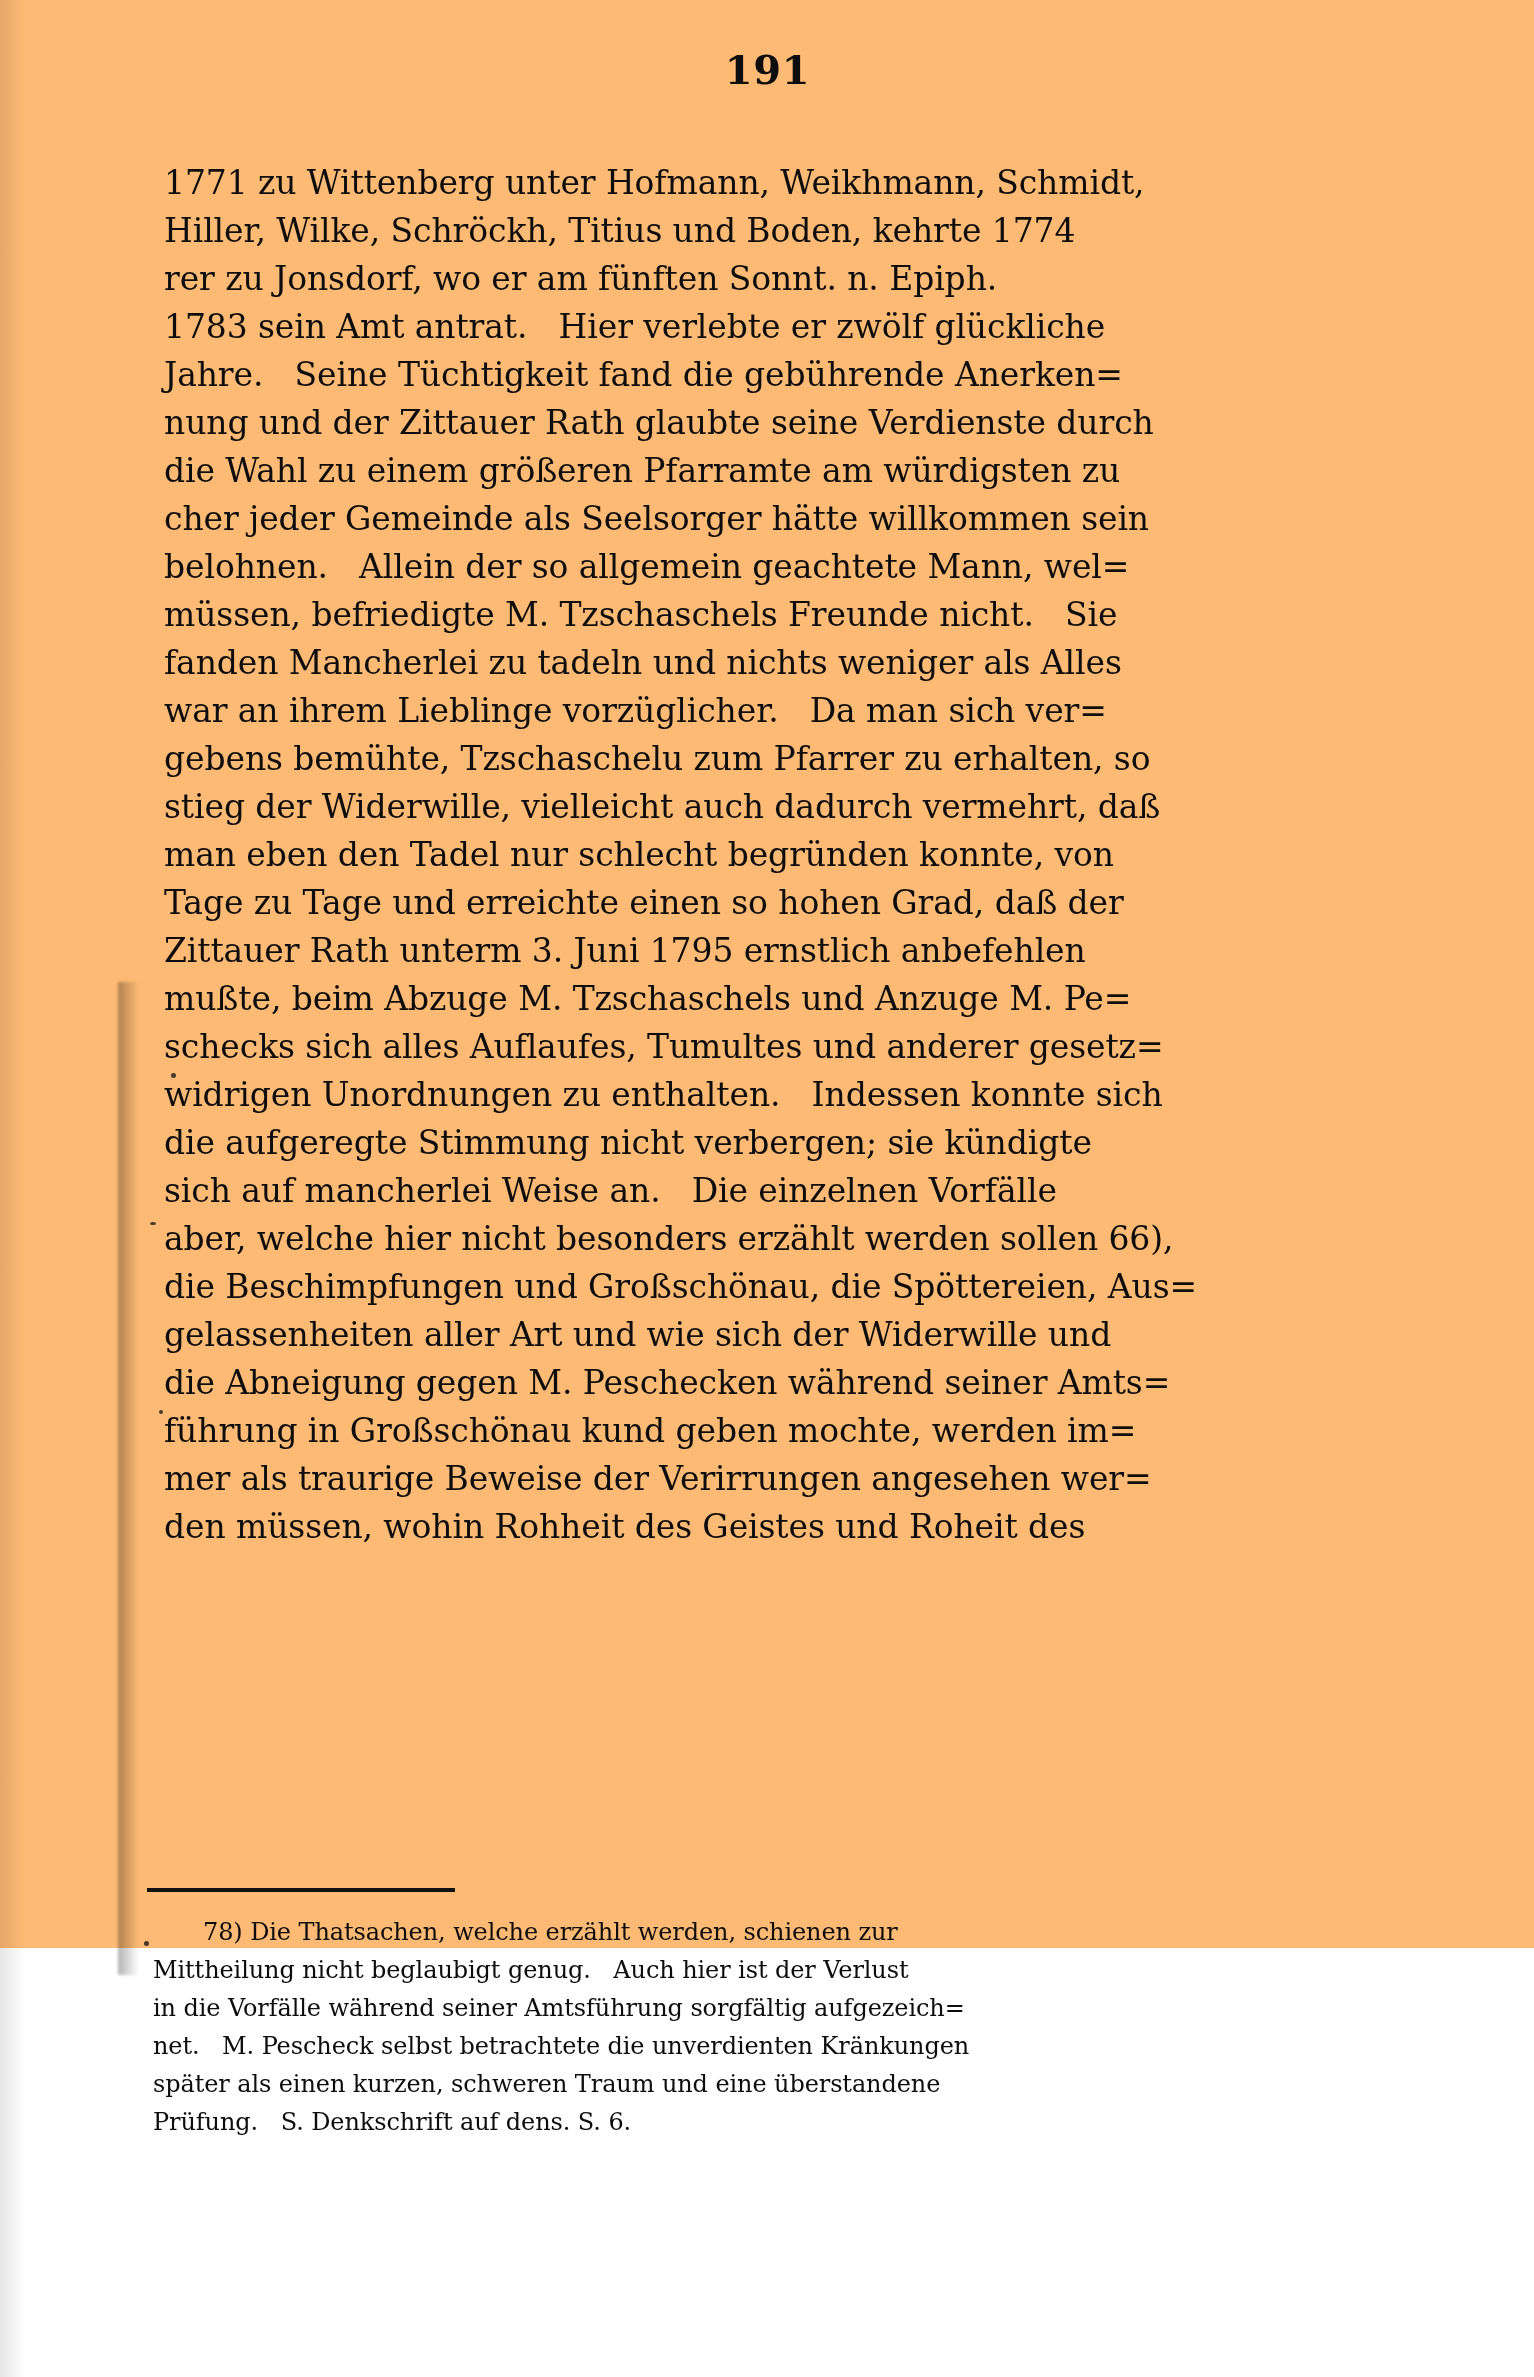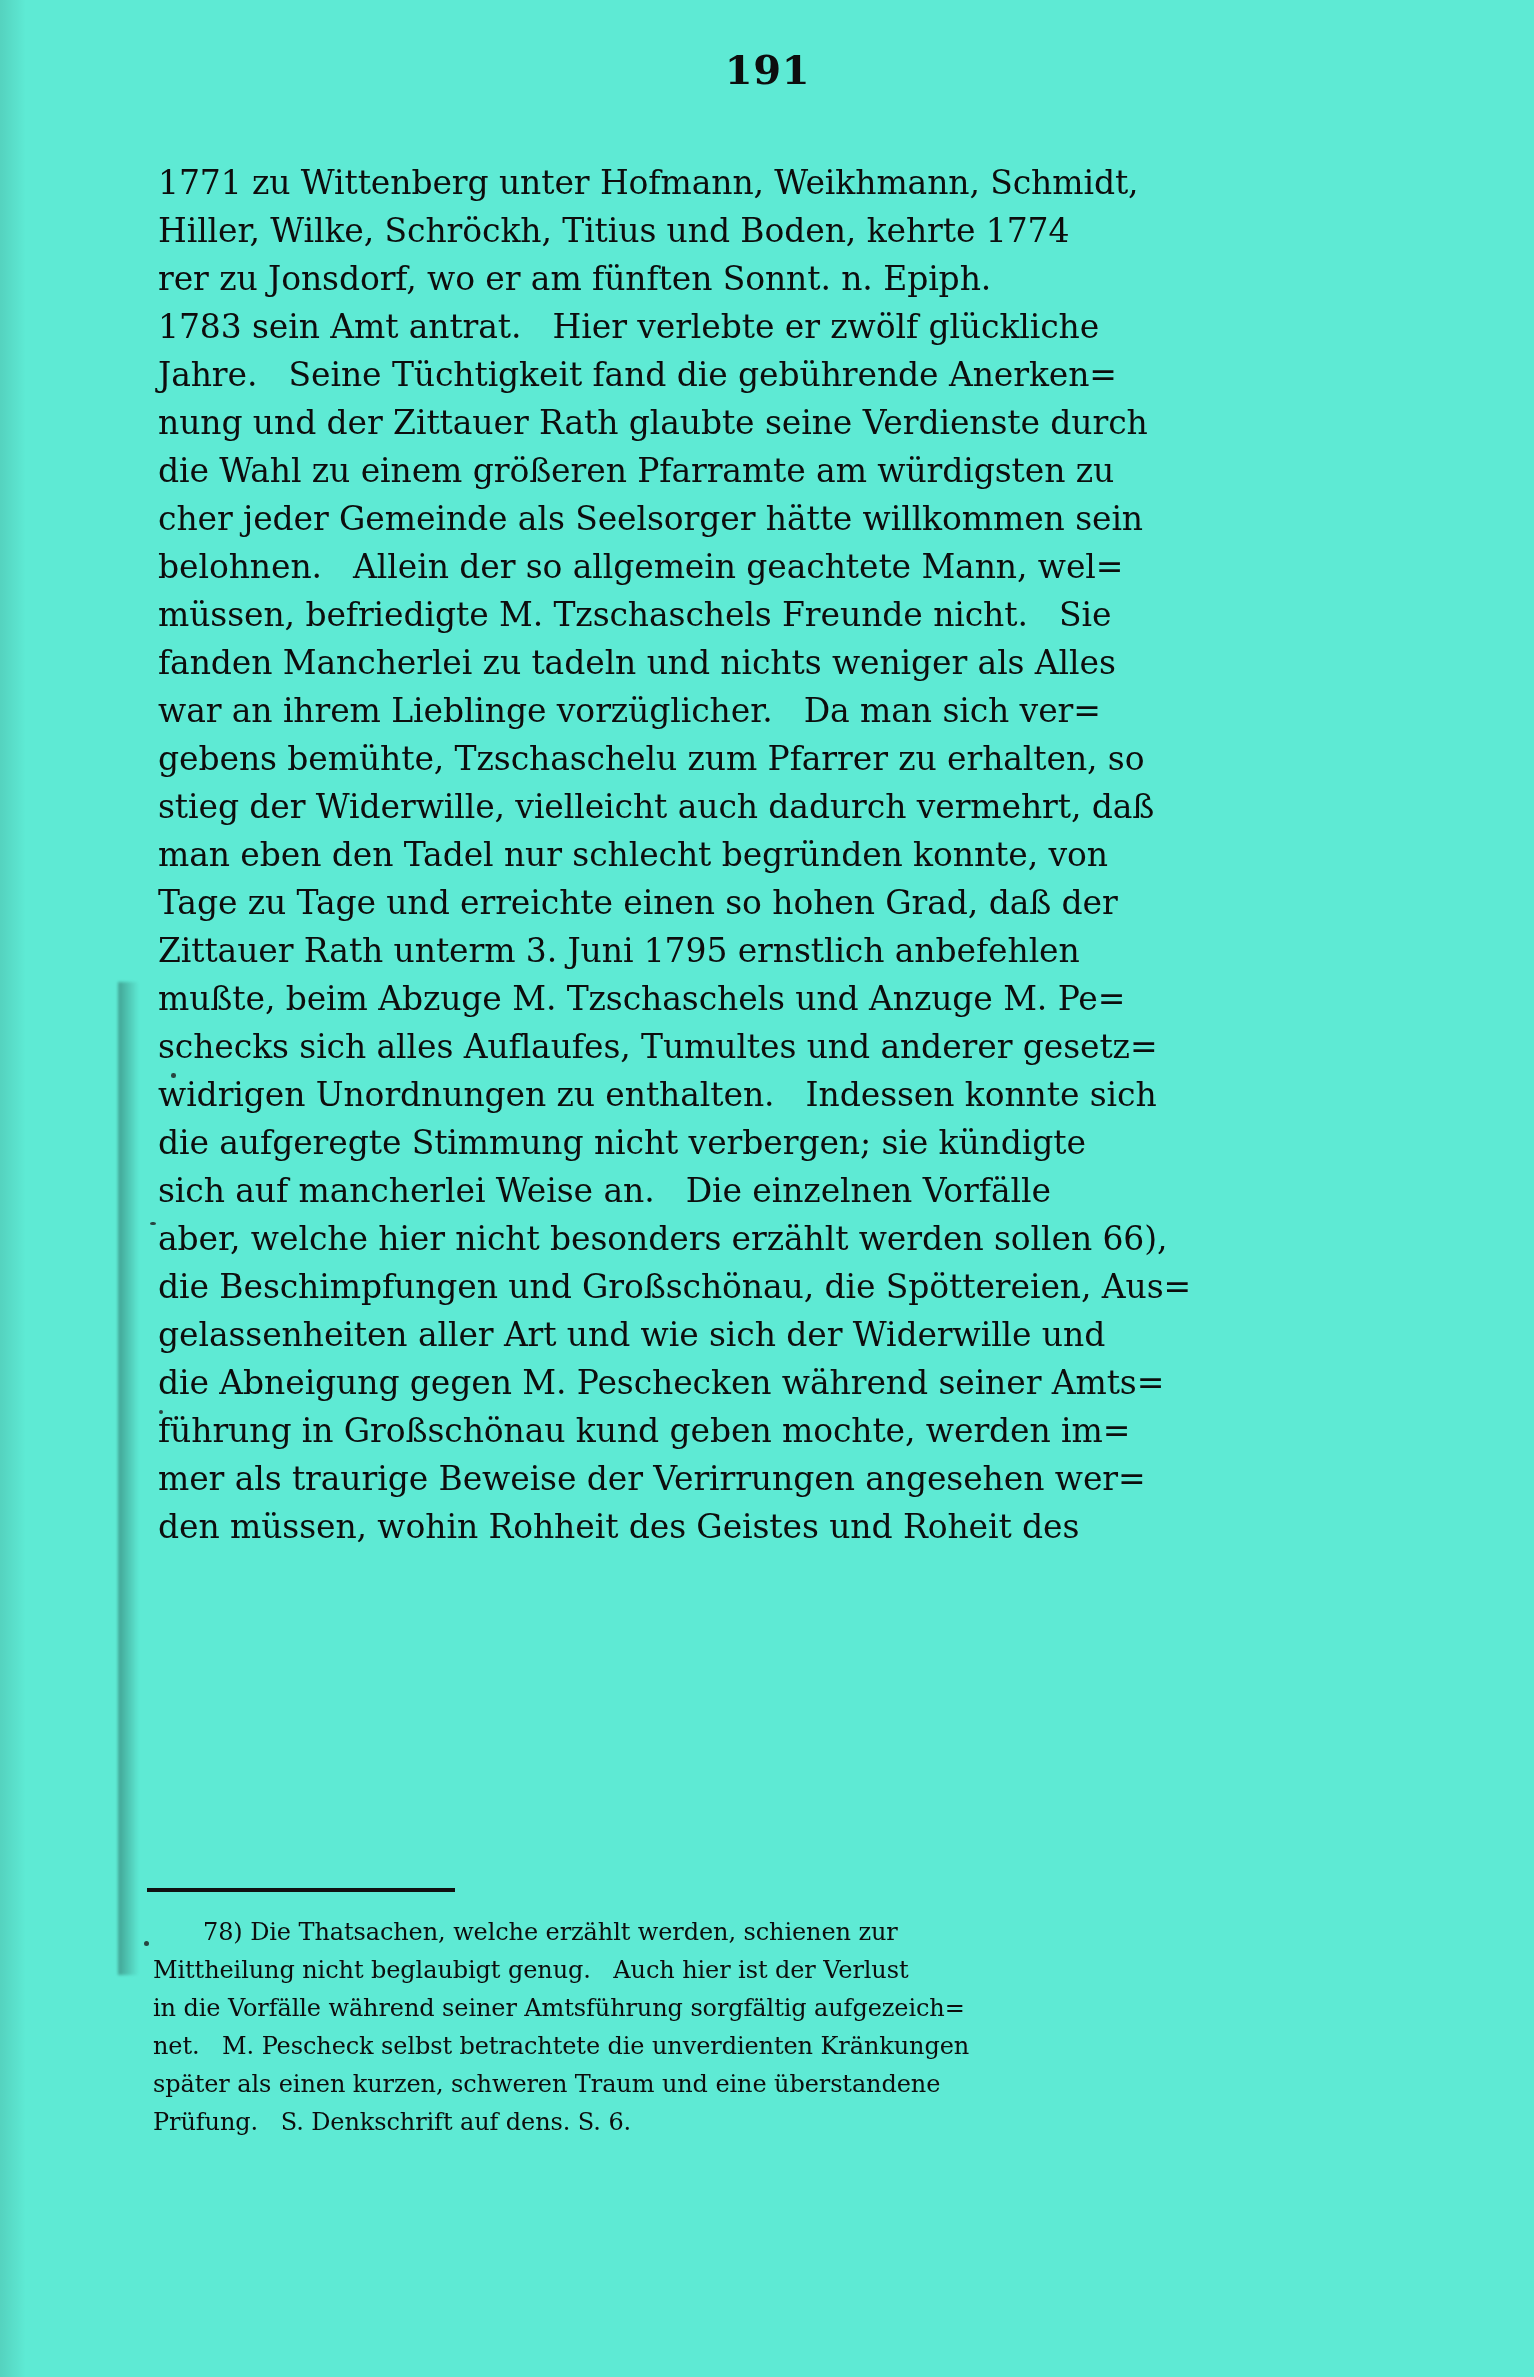--- a/index.html
+++ b/index.html
@@ -12,22 +12,22 @@
     height: 2377px;
     position: relative;
     font-family: "DejaVu Serif", serif;
     color: #0d0d0d;
     overflow: hidden;
   }
   .page {
     position: absolute;
     top: 0; left: 0;
     width: 1535px;
-    height: 2377px;
-    background: #5eead4;
+    height: 1948px;
+    background: #fdba74;
   }
   
   .scan-edge-left {
     position: absolute;
     top: 0;
     left: 0;
     width: 26px;
     height: 2377px;
     background: linear-gradient(to right, rgba(0,0,0,0.10), rgba(0,0,0,0.0));
     pointer-events: none;
@@ -59,21 +59,21 @@
     text-align: center;
     font-family: "DejaVu Serif", serif;
     font-weight: bold;
     font-size: 40px;
     letter-spacing: 0.6px;
   }
 
   .body-block {
     position: absolute;
     top: 159px;
-    left: 158px;
+    left: 164px;
     width: 1228px;
   }
   .line {
     font-family: "DejaVu Serif", serif;
     font-size: 33px;
     line-height: 48px;
     white-space: pre;
     letter-spacing: -0.1px;
   }
 

